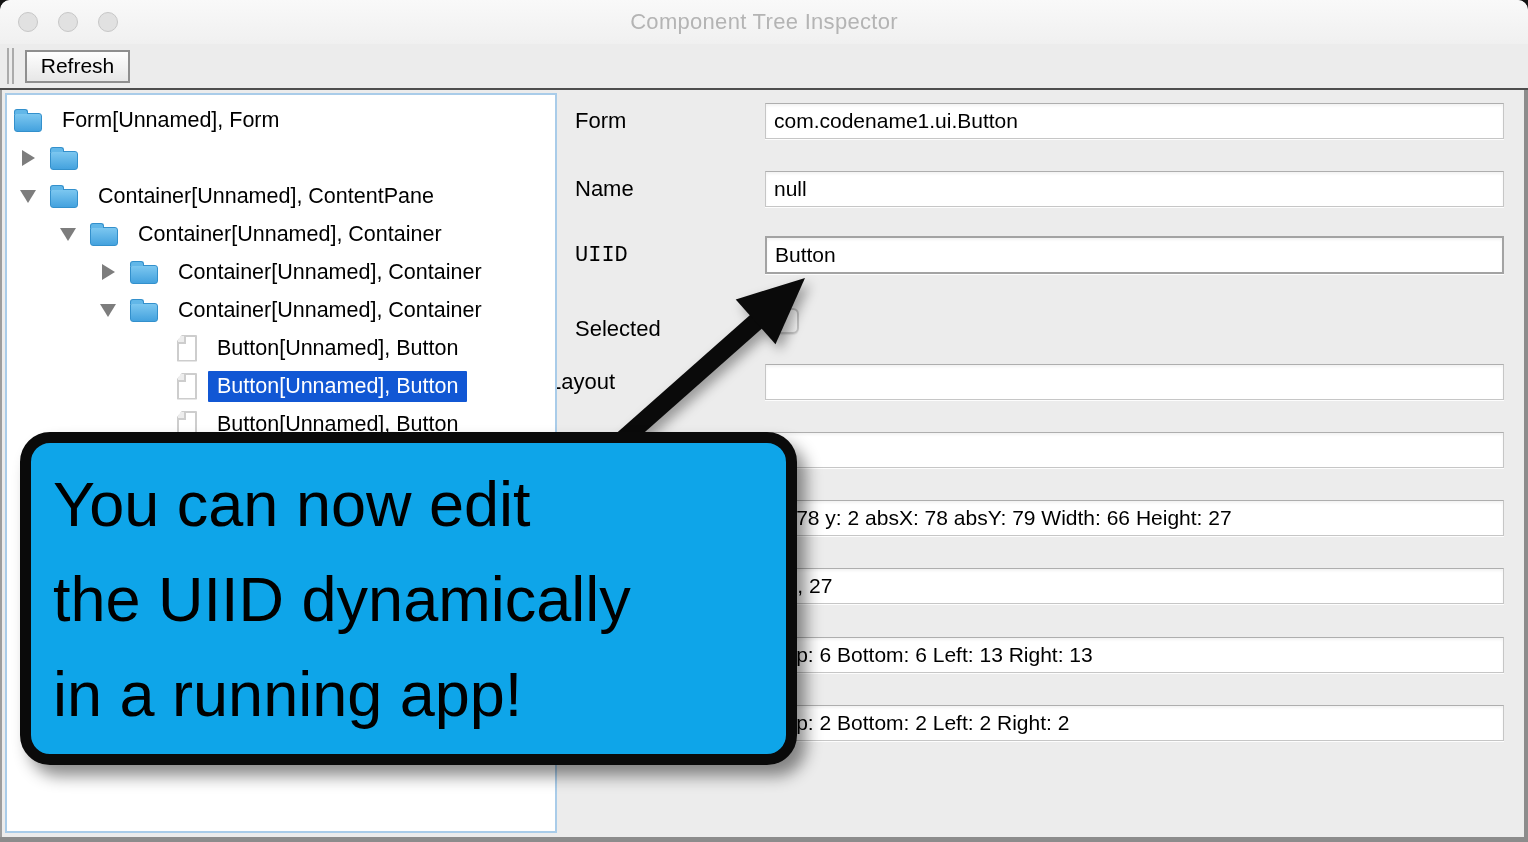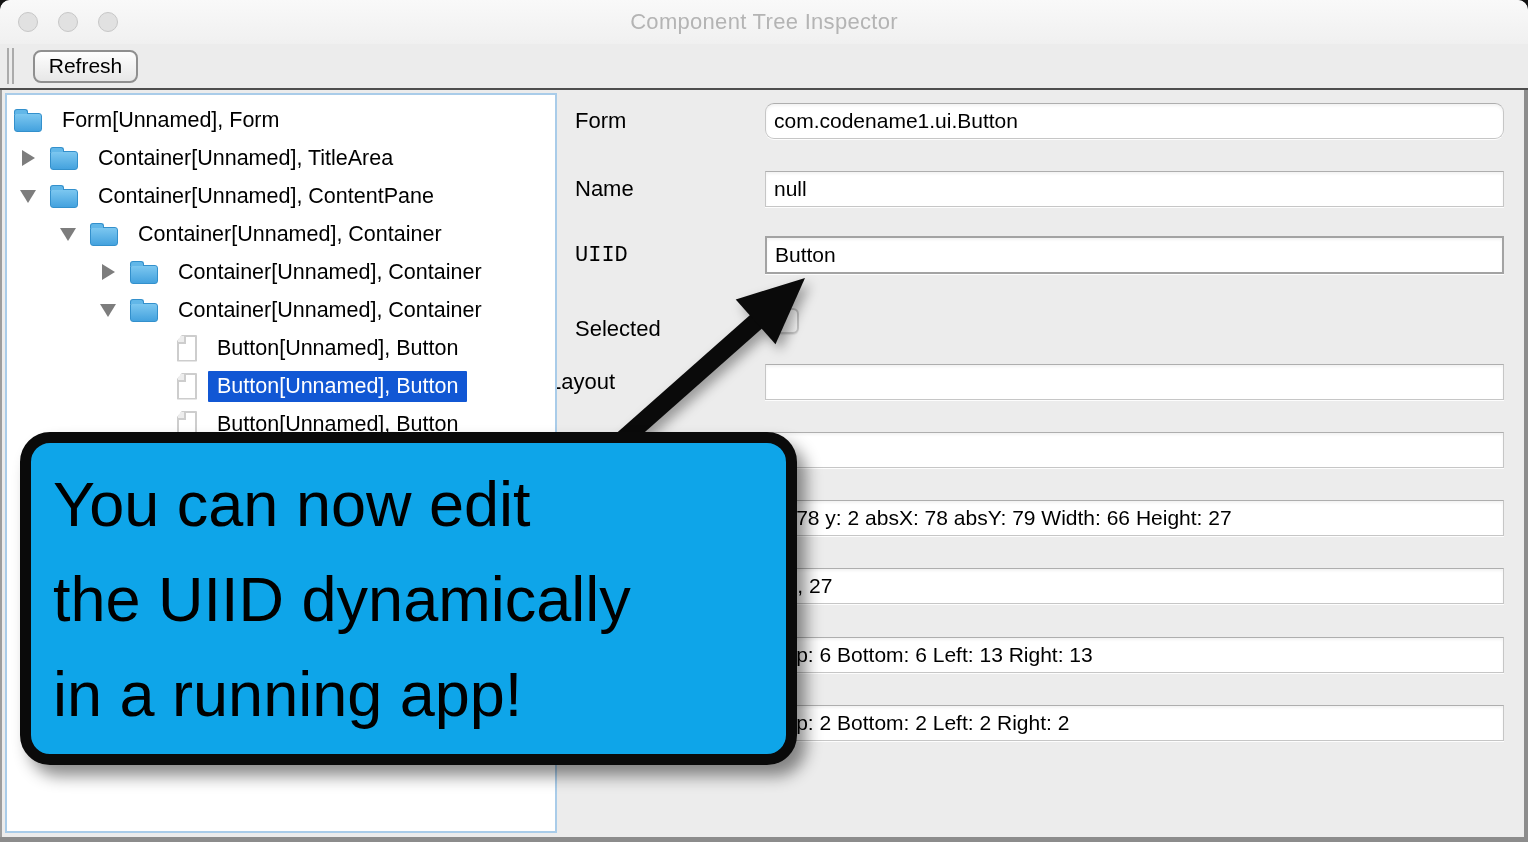--- a/index.html
+++ b/index.html
@@ -11,22 +11,22 @@
   .title{width:100%;text-align:center;line-height:44px;font-size:22px;color:#b4b4b4;letter-spacing:.3px;}
   .light{position:absolute;top:12px;width:20px;height:20px;border-radius:50%;
     background:#e1e1e1;border:1px solid #c7c7c7;box-sizing:border-box;}
   .light.l1{left:18px}.light.l2{left:58px}.light.l3{left:98px}
 
   
   .toolbar{position:absolute;top:44px;left:0;width:100%;height:44px;background:#ececec;}
   .grip{position:absolute;top:4px;width:2px;height:36px;background:#ababab;}
   .grip.g1{left:7px}.grip.g2{left:12px}
   .btn-refresh{position:absolute;left:25px;top:6px;width:105px;height:33px;box-sizing:border-box;
-    background:linear-gradient(#fefefe,#e7e7e7);border:2px solid #8f8f8f;border-radius:8px;
-    font-size:21px;color:#000;text-align:center;line-height:28px;cursor:default;margin-left:8px;}
+    background:linear-gradient(#fefefe,#e7e7e7);border:2px solid #8f8f8f;border-radius:0;
+    font-size:21px;color:#000;text-align:center;line-height:28px;cursor:default;}
   .sep{position:absolute;top:88px;left:0;width:100%;height:2px;background:#4e4e4e;z-index:2;}
 
   
   .edge-left{position:absolute;left:0;top:90px;width:2px;height:752px;background:#9d9d9d;z-index:7;}
   .edge-right{position:absolute;right:0;top:90px;width:4px;height:752px;background:#8c8c8c;z-index:7;}
   .edge-bottom{position:absolute;left:0;bottom:0;width:100%;height:5px;background:#8c8c8c;z-index:7;}
 
   
   .tree{position:absolute;left:5px;top:93px;width:552px;height:740px;box-sizing:border-box;
     background:#fff;border:2px solid #a9cce9;padding-top:6px;z-index:1;overflow:hidden;}
@@ -89,21 +89,20 @@
   <div class="tree">
     <div class="tree-row pl0">
       <span class="folder"></span>
       <span class="lbl">Form[Unnamed], Form</span>
     </div>
     <div class="tree-row pl1">
       <span class="tw">
           <span class="tri-r"></span>
         </span>
       <span class="folder"></span>
-      <span class="lbl">Container[Unnamed], TitleArea</span>
     </div>
     <div class="tree-row pl1">
       <span class="tw">
           <span class="tri-d"></span>
         </span>
       <span class="folder"></span>
       <span class="lbl">Container[Unnamed], ContentPane</span>
     </div>
     <div class="tree-row pl2">
       <span class="tw">
@@ -134,21 +133,21 @@
       <span class="file"></span>
       <span class="lbl">Button[Unnamed], Button</span>
     </div>
     <div class="tree-row pl4">
       <span class="file"></span>
       <span class="lbl">Button[Unnamed], Button</span>
     </div>
   </div>
 
   <div class="form-label" style="left:575px;top:108px;">Form</div>
-  <input class="field" style="top: 103px; border-radius: 9px;" value="com.codename1.ui.Button">
+  <input class="field" style="top: 103px;" value="com.codename1.ui.Button">
 
   <div class="form-label" style="left:575px;top:176px;">Name</div>
   <input class="field" style="top: 171px;" value="null">
 
   <div class="form-label" style="left:575px;top:243px;font-family:Liberation Mono, monospace;">UIID</div>
   <input class="field focused" style="top: 236px;" value="Button">
 
   <div class="form-label" style="left:575px;top:316px;">Selected</div>
   <div class="checkbox"></div>
 

